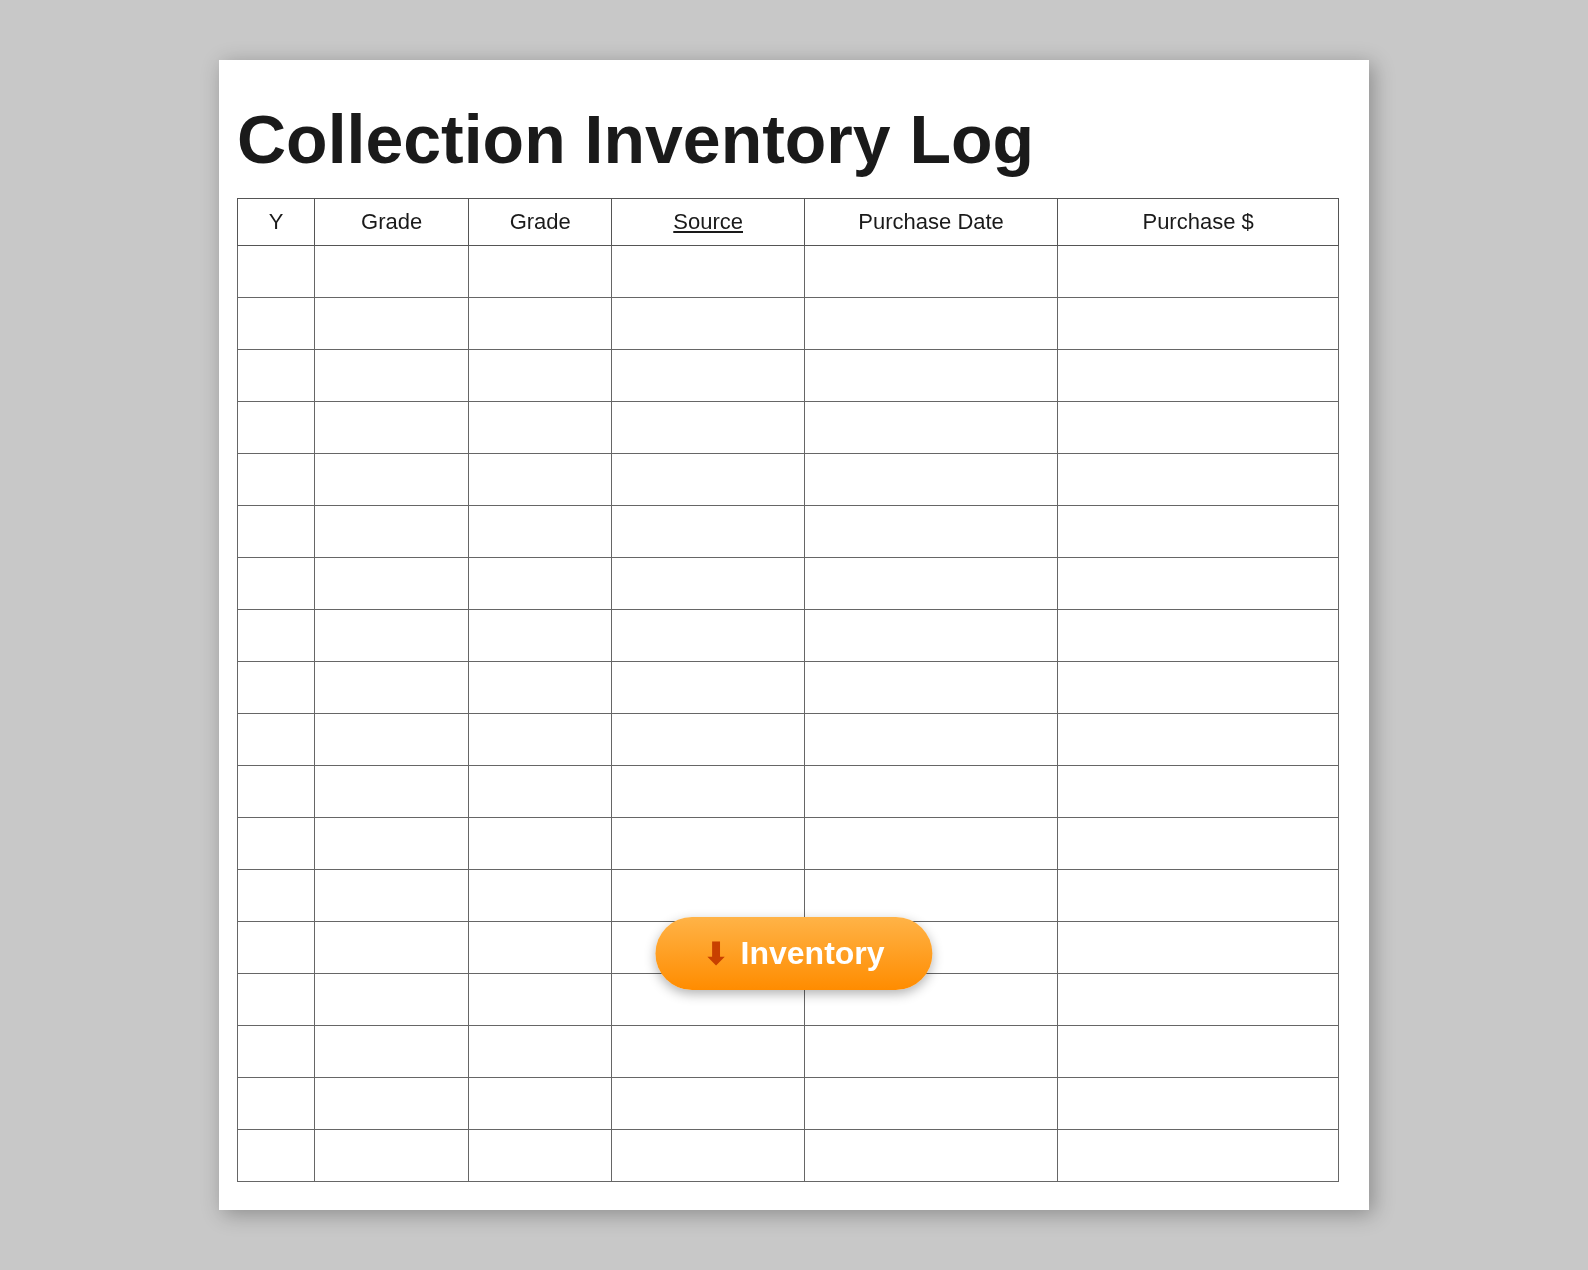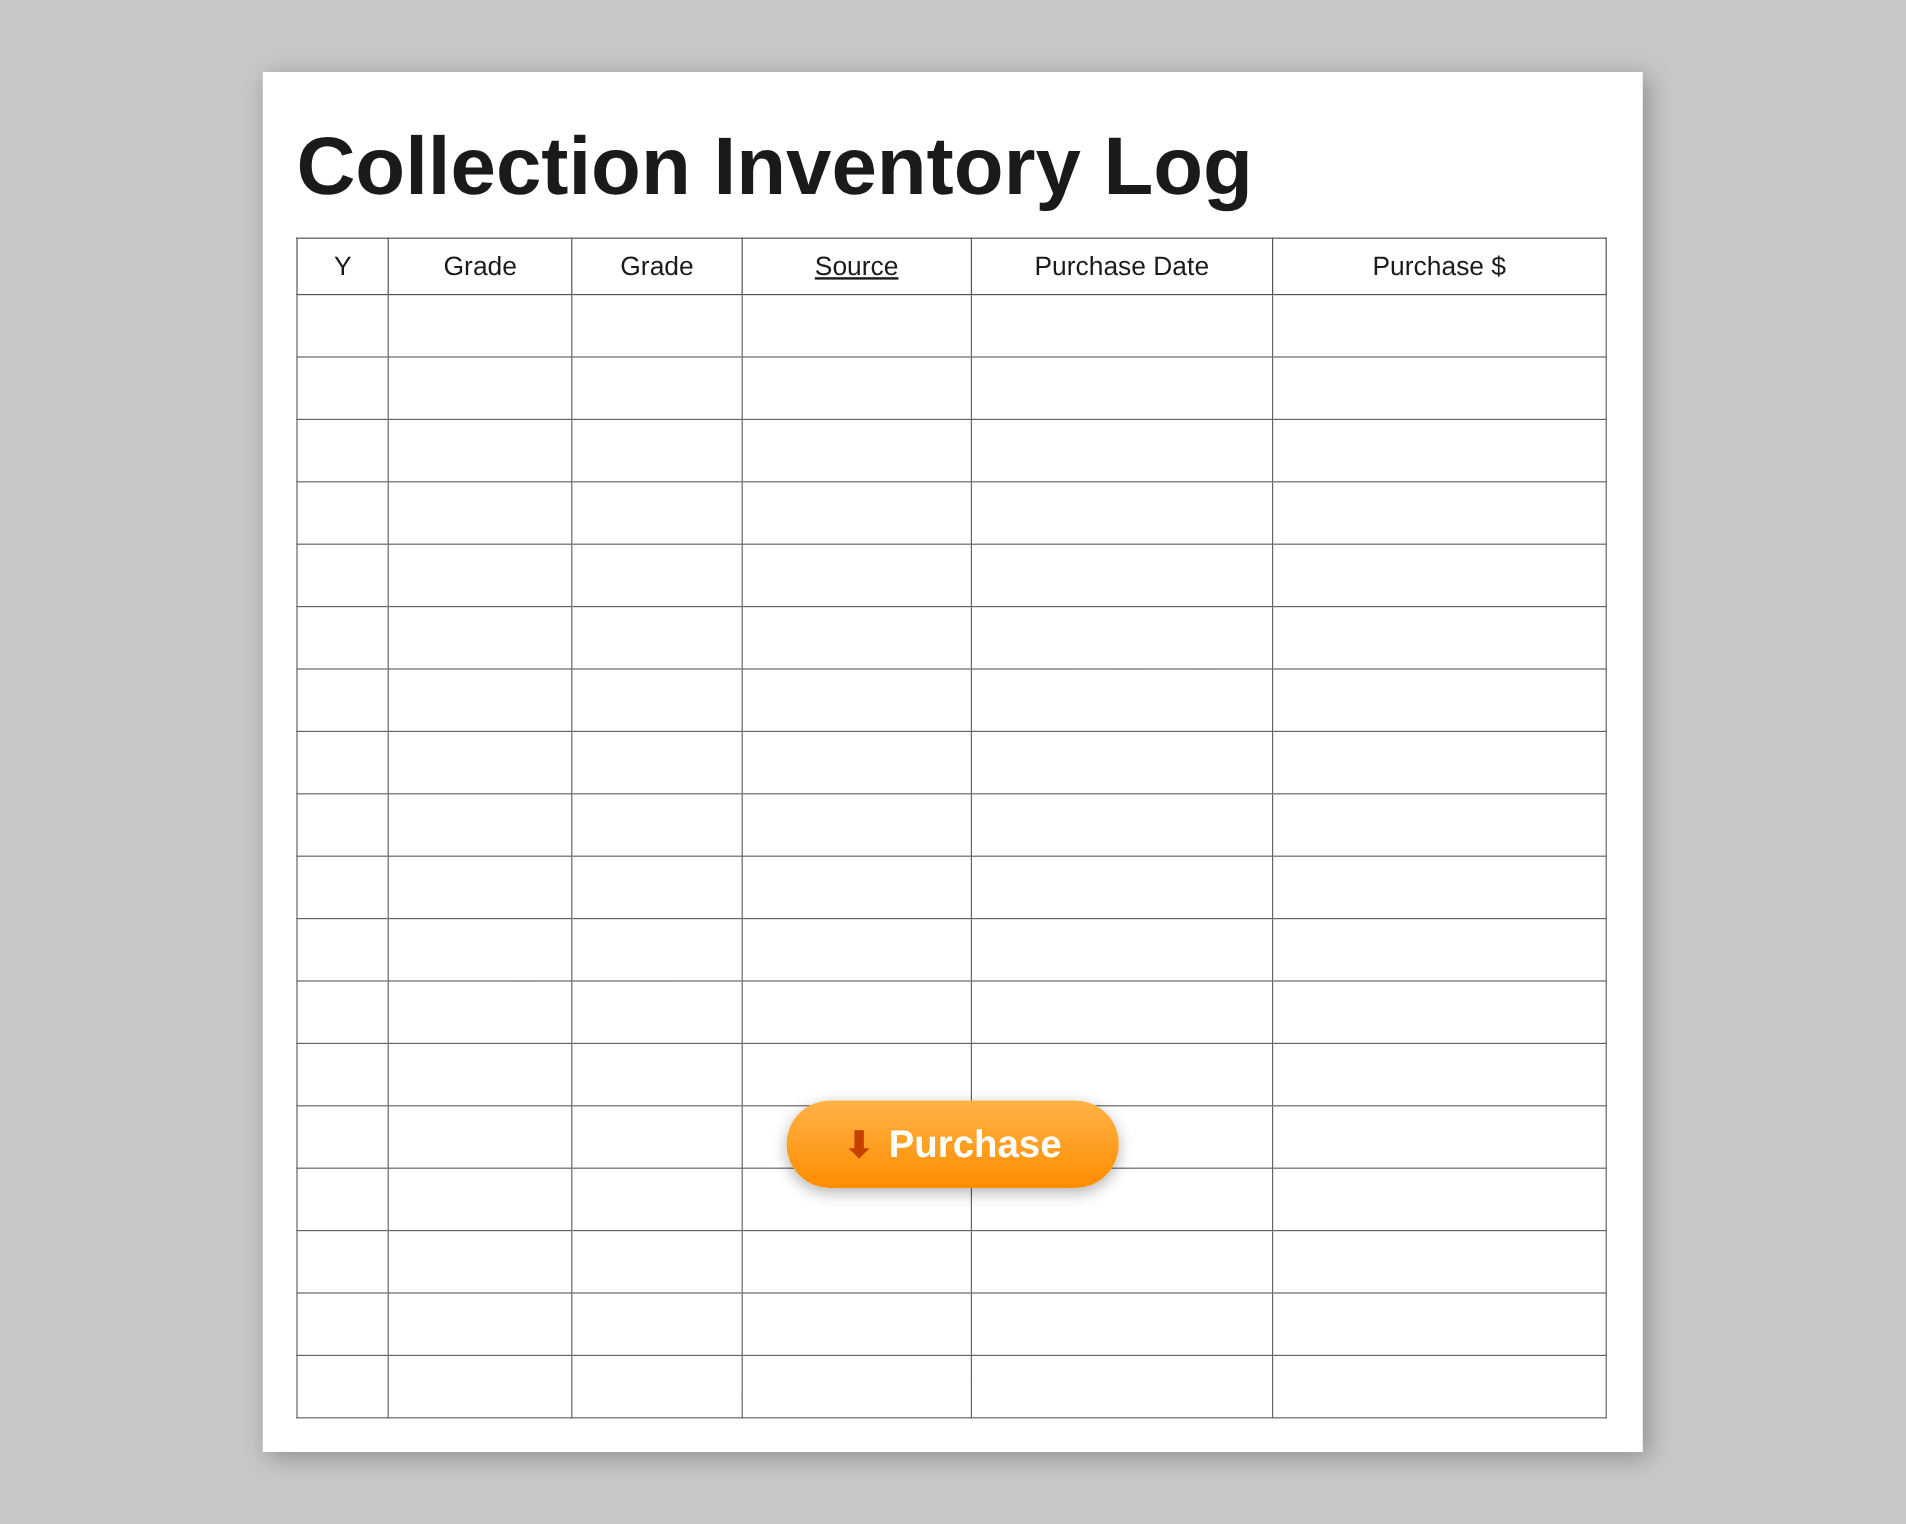--- a/index.html
+++ b/index.html
@@ -72,21 +72,21 @@
       color: rgba(210, 210, 210, 0.3);
       font-weight: bold;
       transform: rotate(-30deg);
       white-space: nowrap;
       letter-spacing: 8px;
     }
 
     .paper-content {
       position: relative;
       z-index: 1;
-      padding: 40px 30px 30px 28px;
+      padding: 40px 30px 30px 18px;
     }
 
     .title {
       font-size: 68px;
       font-weight: bold;
       color: #1a1a1a;
       margin-bottom: 20px;
       font-family: Arial, sans-serif;
     }
 
@@ -338,19 +338,19 @@
               <td></td>
             </tr>
           </tbody>
       </table>
     </div>
   </div>
 
   <div class="download-btn-wrapper">
     <button class="download-btn">
       <span class="download-arrow">⬇</span>
-      <span>Purchase</span>
+      <span>Inventory</span>
     </button>
   </div>
 
   <div class="footer-url">www.PersonalizedToday.ETSY.com</div>
 
 </div>
 
 </body></html>

